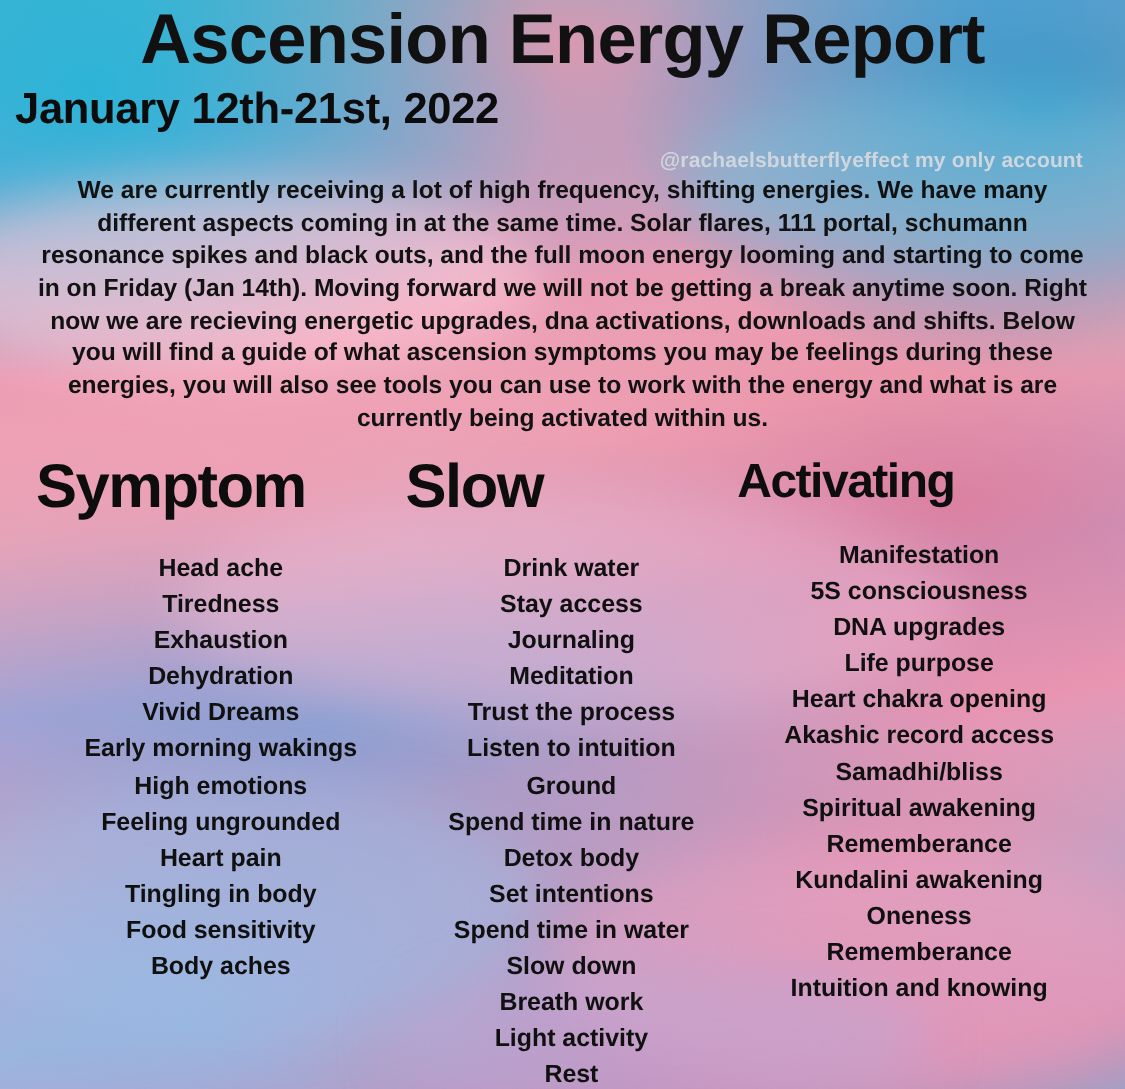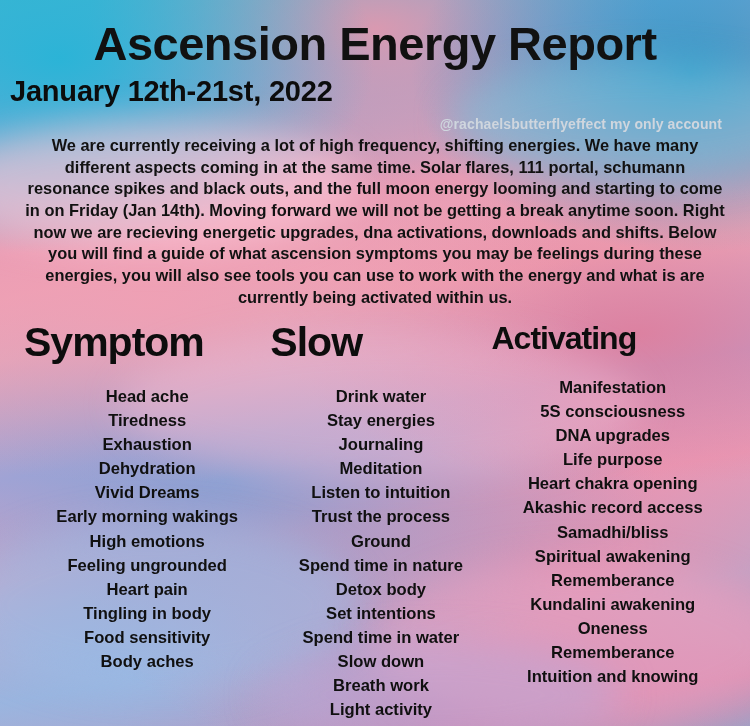--- a/index.html
+++ b/index.html
@@ -49,21 +49,21 @@
     box-sizing: border-box;
   }
 
   .title {
     text-align: center;
     font-size: 47px;
     line-height: 1.0;
     font-weight: bold;
     color: #111111;
     letter-spacing: -0.5px;
-    padding-top: 20px;
+    padding-top: 2px;
   }
   .subtitle {
     font-size: 29px;
     font-weight: bold;
     color: #0c0c0c;
     margin-top: 8px;
     letter-spacing: -0.2px;
   }
   .handle {
     text-align: right;
@@ -153,25 +153,25 @@
           <li>Tingling in body</li>
           <li>Food sensitivity</li>
           <li>Body aches</li>
         </ul>
       </div>
 
       <div class="col col-tools">
         <div class="col-head">Slow</div>
         <ul class="col-list">
           <li>Drink water</li>
-          <li>Stay energies</li>
+          <li>Stay access</li>
           <li>Journaling</li>
           <li>Meditation</li>
+          <li>Trust the process</li>
           <li>Listen to intuition</li>
-          <li>Trust the process</li>
           <li>Ground</li>
           <li>Spend time in nature</li>
           <li>Detox body</li>
           <li>Set intentions</li>
           <li>Spend time in water</li>
           <li>Slow down</li>
           <li>Breath work</li>
           <li>Light activity</li>
           <li>Rest</li>
         </ul>

